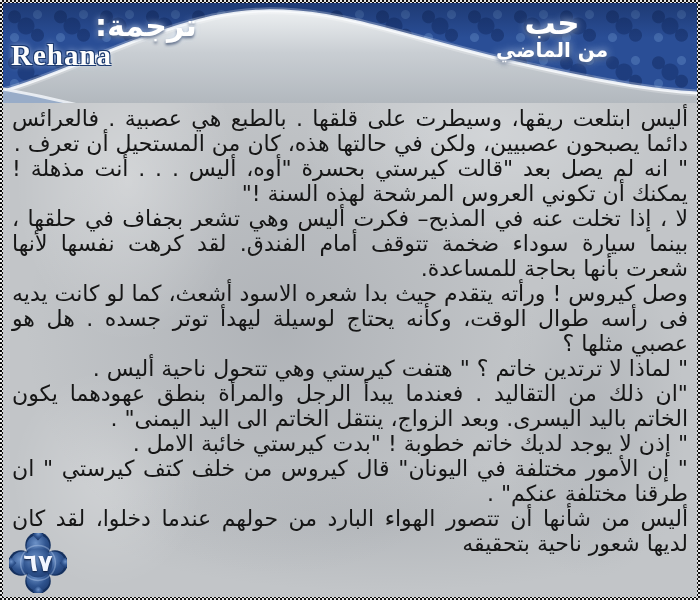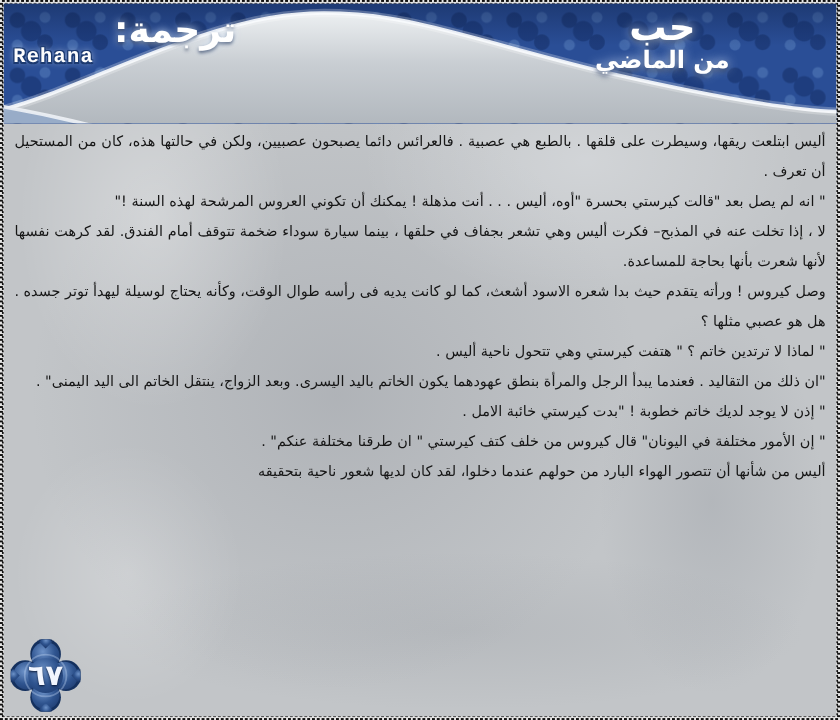--- a/index.html
+++ b/index.html
@@ -35,31 +35,31 @@
 
   .title{position:absolute;top:4px;right:30px;width:230px;text-align:center;
          color:#fff;font-weight:bold;line-height:1.05;direction:rtl;
          text-shadow:0 0 9px rgba(215,232,255,.95), 0 2px 4px rgba(8,25,60,.85);}
   .title .t1{font-size:31px;}
   .title .t2{font-size:20px;}
 
   .trans-label{position:absolute;top:5px;left:92px;color:#fff;font-size:30px;
                font-weight:bold;direction:rtl;
                text-shadow:0 0 7px rgba(220,235,255,.9), 0 2px 3px rgba(8,25,60,.8);}
-  .translator{position:absolute;top:36px;left:8px;color:#fdfdfd;font-size:17px;
-              font-family:Liberation Mono, monospace;font-weight:bold;
+  .translator{position:absolute;top:36px;left:8px;color:#fdfdfd;font-size:29px;
+              font-family:Liberation Serif, serif;font-weight:bold;
               letter-spacing:1px;
               text-shadow:-1px -1px 0 #1c3a70, 1px -1px 0 #1c3a70,
                           -1px 1px 0 #1c3a70, 1px 1px 0 #1c3a70,
                           0 0 6px rgba(230,240,255,.8);}
 
   
   .body-text{position:relative;box-sizing:border-box;width:694px;height:494px;
              padding:3px 9px 0 9px;direction:rtl;text-align:justify;
-             color:#161616;font-size:12px;line-height:25px;}
+             color:#161616;font-size:22px;line-height:25px;}
   .body-text p{margin:0;}
 
   
   .badge{position:absolute;left:6px;bottom:4px;width:58px;height:60px;}
   .badge svg{width:100%;height:100%;display:block;}
   .badge .num{position:absolute;inset:0;display:flex;align-items:center;justify-content:center;
               color:#f2f6ff;font-size:24px;font-weight:bold;
               text-shadow:0 1px 2px rgba(5,15,40,.9);}
 </style>
 </head>

